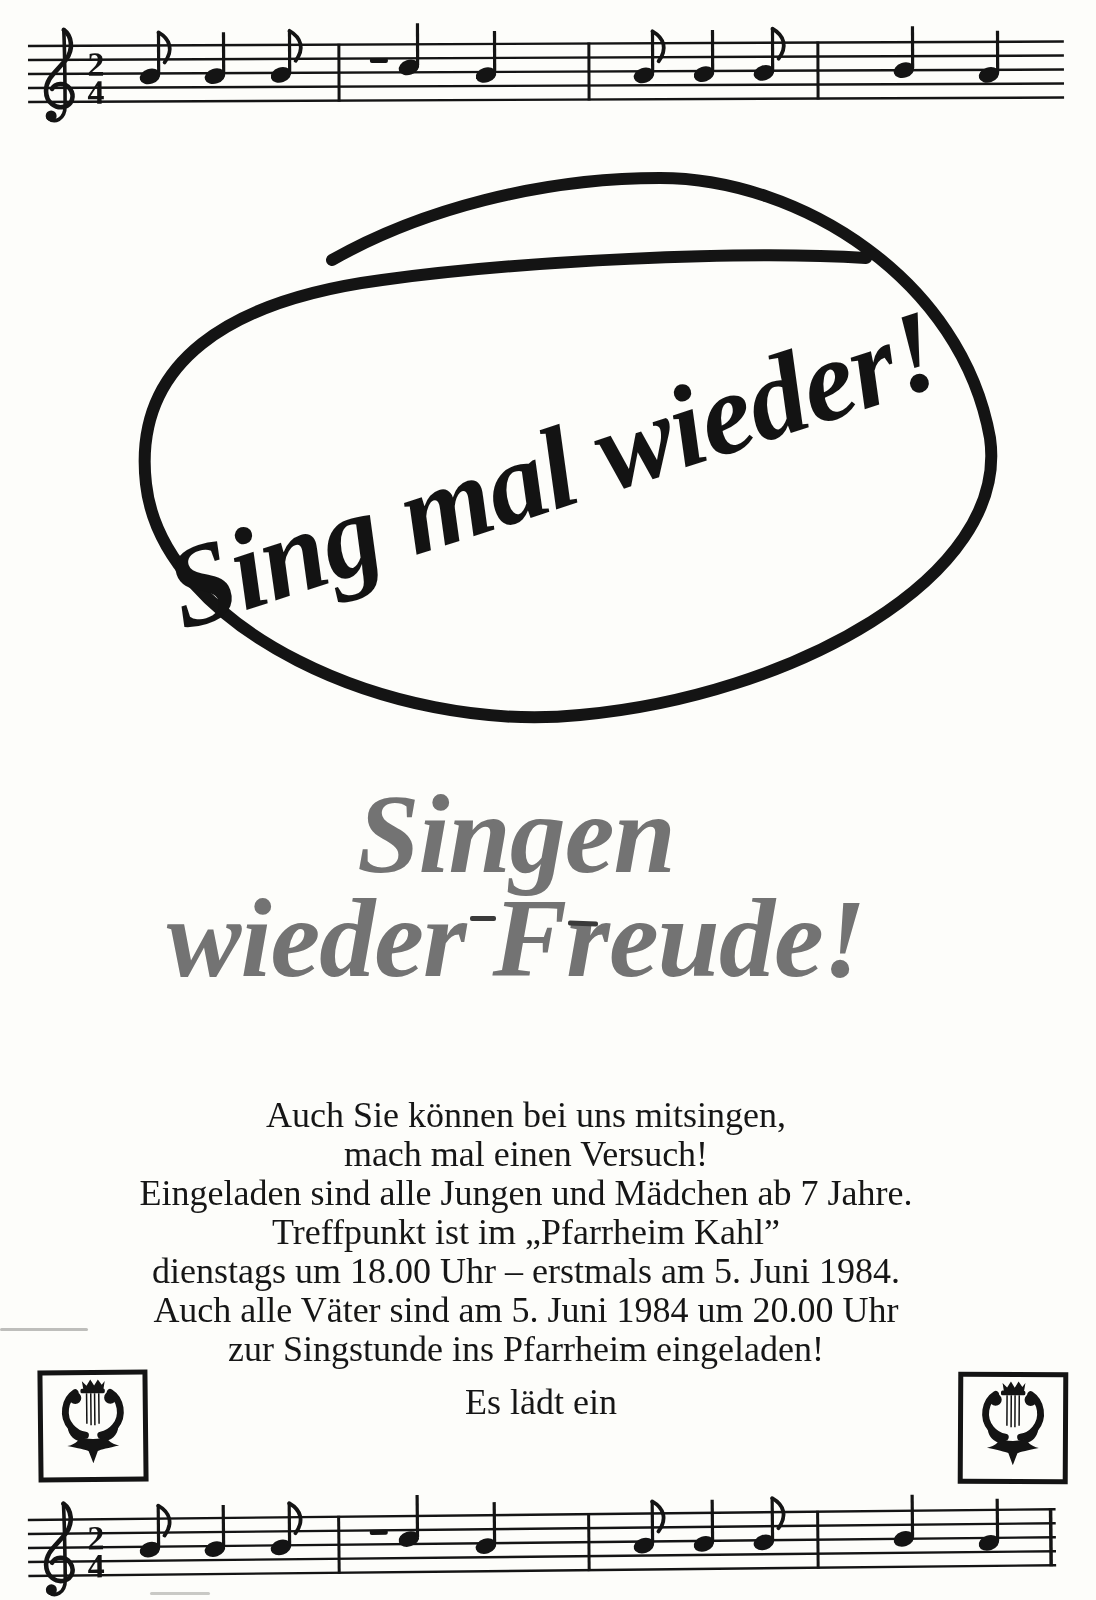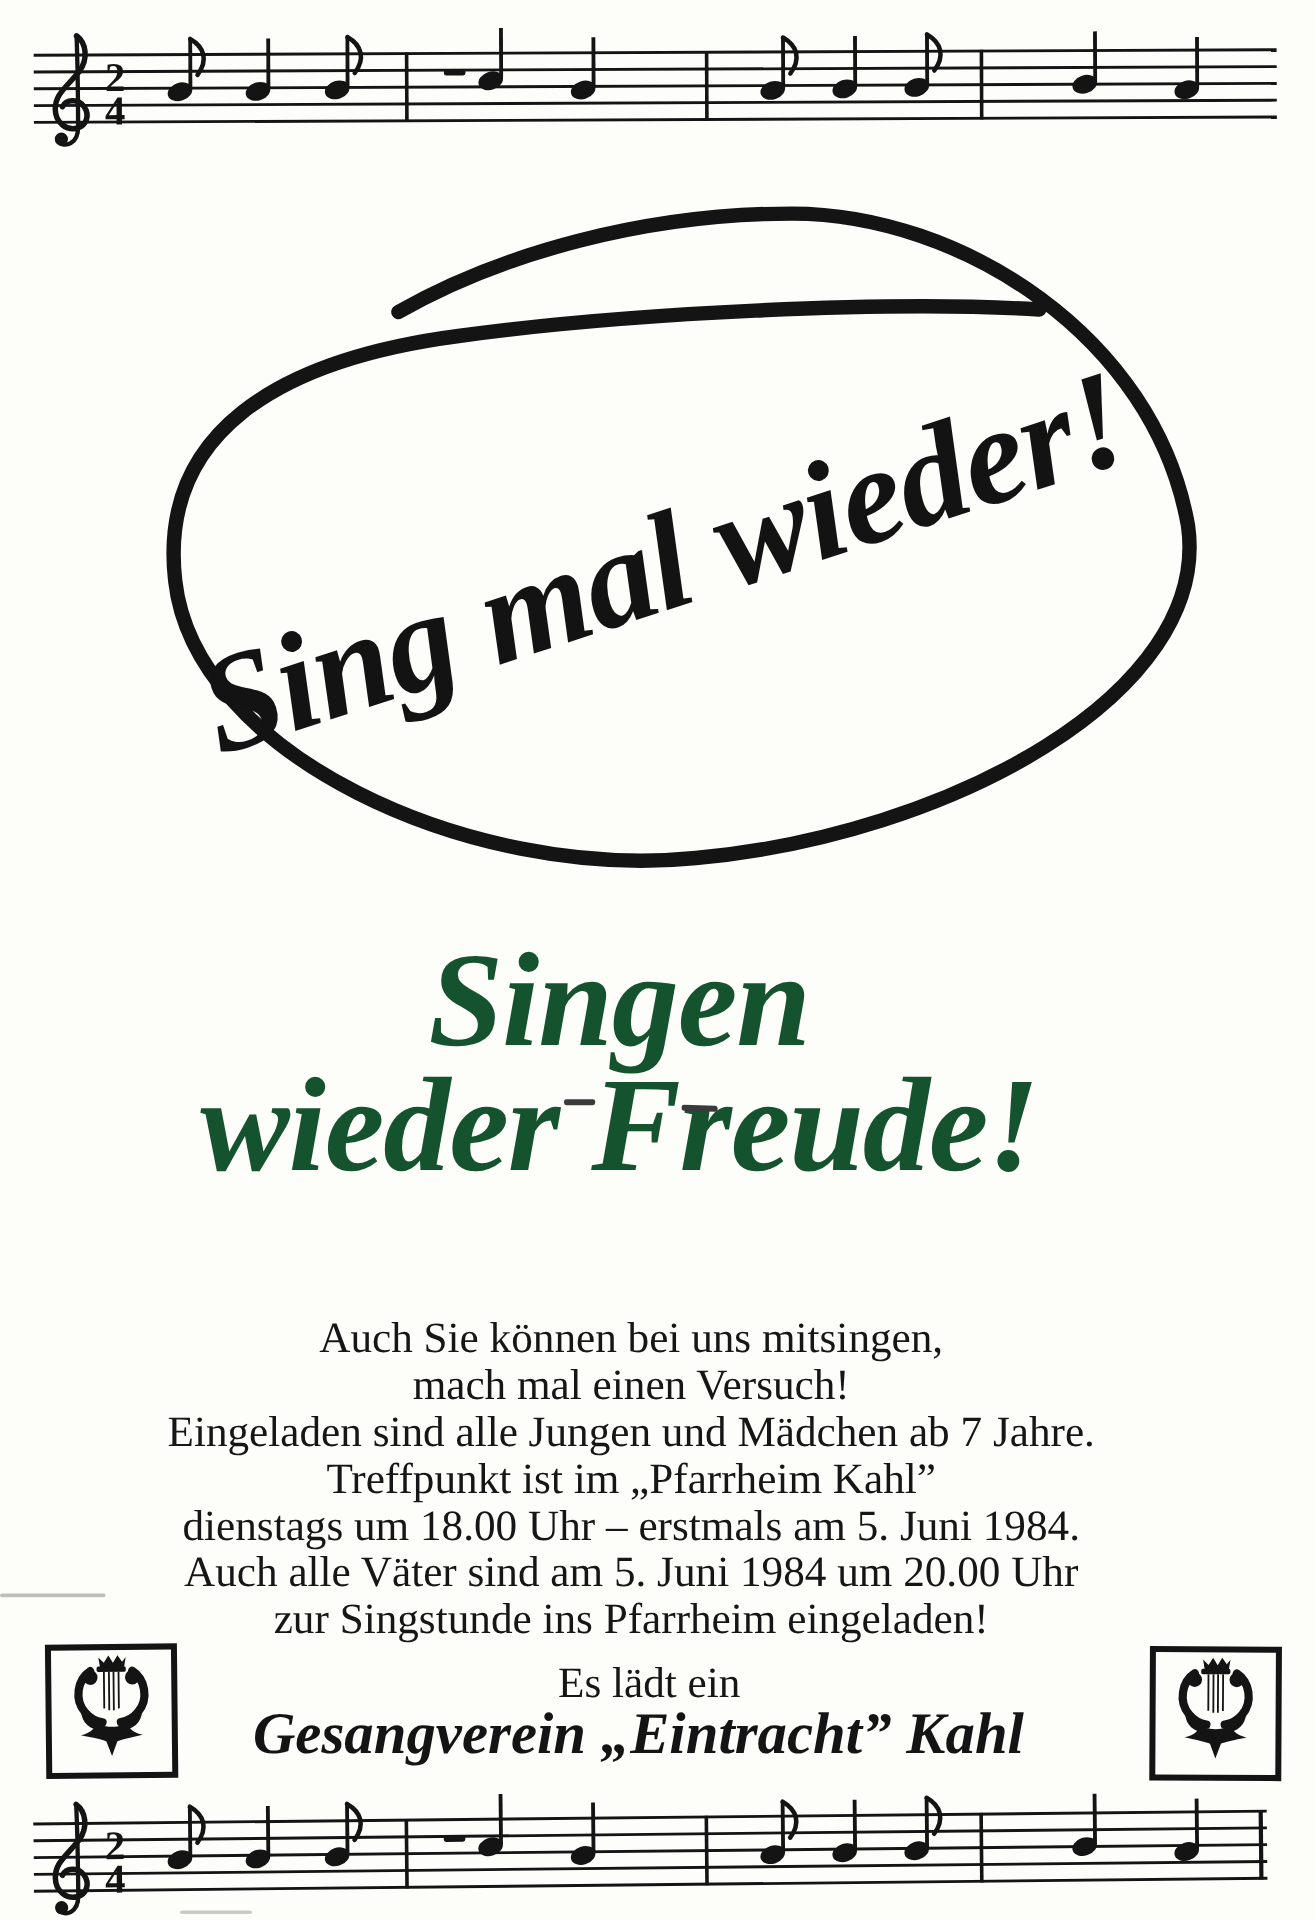--- a/index.html
+++ b/index.html
@@ -15,21 +15,21 @@
   .oval-svg{position:absolute;left:100px;top:148px;width:940px;height:600px;}
   .stamp-text{
     position:absolute;left:553px;top:470px;
     transform:translate(-50%,-50%) rotate(-18deg);
     font-style:italic;font-weight:700;font-size:116px;
     letter-spacing:-1px;white-space:nowrap;color:#131313;
   }
   .headline{
     position:absolute;left:36px;top:782px;width:960px;text-align:center;
     font-style:italic;font-weight:700;font-size:112px;line-height:104px;
-    letter-spacing:-1px;color:#14532d;
+    letter-spacing:-1px;color:#737373;
   }
   .body-text{
     position:absolute;left:26px;top:1096px;width:1000px;text-align:center;
     font-size:36px;line-height:39px;color:#161616;
   }
   .footer-lead{
     position:absolute;left:26px;top:1381px;width:1030px;text-align:center;
     font-size:36px;color:#161616;
   }
   .footer-club{
@@ -138,21 +138,20 @@
       <div>Auch Sie können bei uns mitsingen,</div>
       <div>mach mal einen Versuch!</div>
       <div>Eingeladen sind alle Jungen und Mädchen ab 7 Jahre.</div>
       <div>Treffpunkt ist im „Pfarrheim Kahl”</div>
       <div>dienstags um 18.00 Uhr – erstmals am 5. Juni 1984.</div>
       <div>Auch alle Väter sind am 5. Juni 1984 um 20.00 Uhr</div>
       <div>zur Singstunde ins Pfarrheim eingeladen!</div>
     </div>
 
   <div class="footer-lead">Es lädt ein</div>
-  <div class="footer-club">Gesangverein „Eintracht” Kahl</div>
 
   <div class="lyre-box left">
     <svg viewBox="0 0 100 126" width="78" height="96">
       <g fill="#141414">
         <path d="M38,16 L36,4 L42,10 L47,2 L52,10 L57,2 L62,9 L66,4 L64,16 Z"></path>
         <rect x="34" y="14" width="32" height="6" rx="2"></rect>
         <circle cx="27" cy="26" r="8"></circle>
           <circle cx="73" cy="26" r="8"></circle>
         <path d="M18,54 C22,72 34,80 50,80 C66,80 78,72 82,54 C86,68 80,78 70,82 C74,86 79,88 84,89 C70,92 60,94 56,96 L50,112 L44,96 C40,94 30,92 16,89 C21,88 26,86 30,82 C20,78 14,68 18,54 Z"></path>
       </g>

